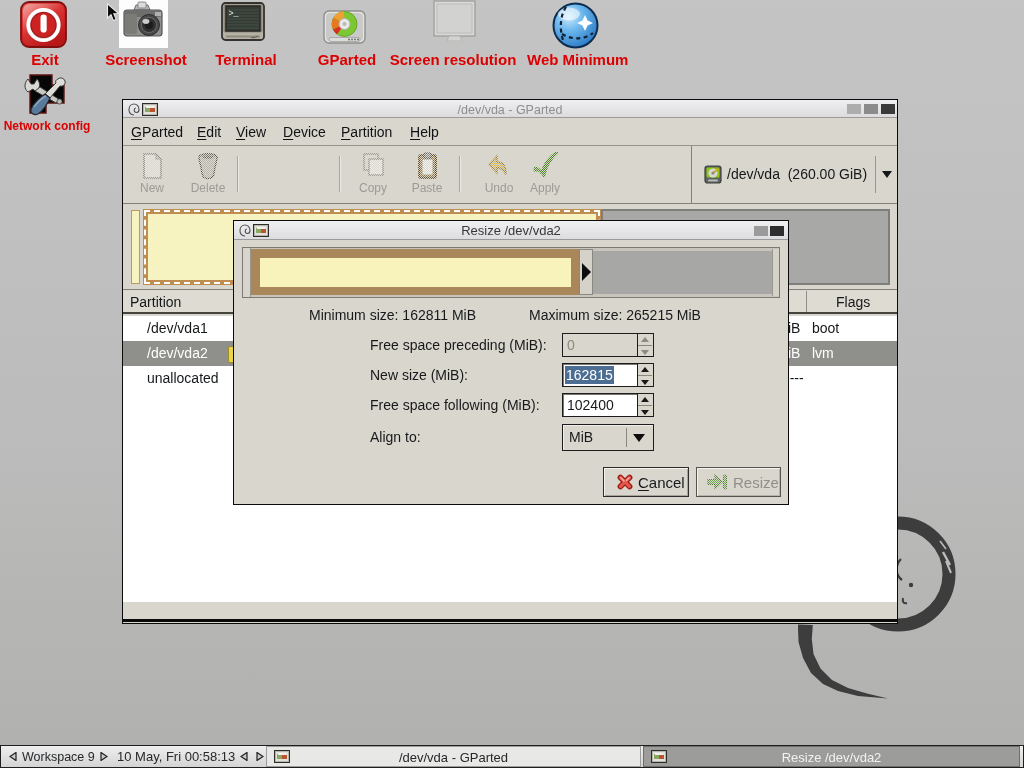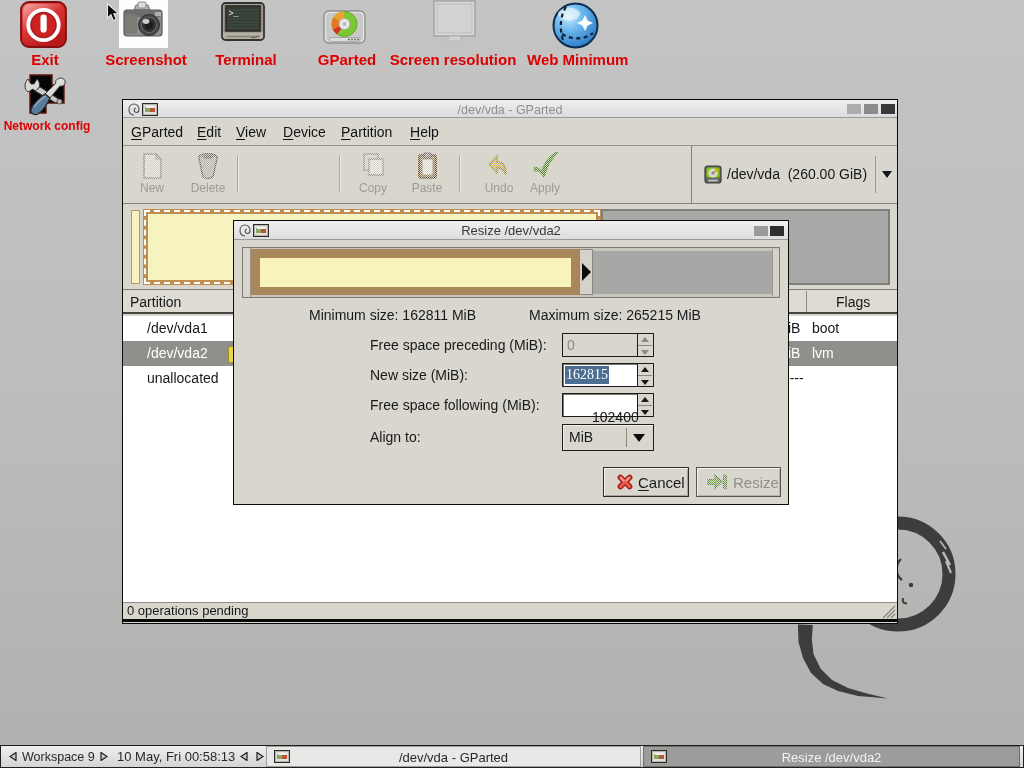--- a/index.html
+++ b/index.html
@@ -265,27 +265,20 @@
           <span style="position:absolute;left:24px;">/dev/vda2</span>
           <span style="position:absolute;left:665px;">iB</span>
           <span style="position:absolute;left:689px;">lvm</span>
         <div style="position:absolute;left:105px;top:5px;width:5px;height:15px;background:#e8d44d;border:1px solid #a09020;border-radius:2px;"></div>
         </div>
       <div class="row" style="top:50px;">
           <span style="position:absolute;left:24px;">unallocated</span>
           <span style="position:absolute;left:662px;">----</span>
         </div>
     </div>
-    <div id="status">
-        <span style="position:absolute;left:4px;">0 operations pending</span>
-      <svg style="position:absolute;right:1px;top:1px;" width="15" height="15" viewBox="0 0 15 15">
-          <path d="M15 0 L15 15 L0 15" fill="#d9d6cd"></path>
-          <path d="M14 2 L2 14 M14 6 L6 14 M14 10 L10 14" stroke="#8b897f" stroke-width="1.4"></path>
-        </svg>
-    </div>
     <div id="whandle"></div>
   </div>
   <div id="dlg">
     <div id="dtitle">
       <div class="t">Resize /dev/vda2</div>
       <svg style="position:absolute;left:5px;top:3px;" width="12" height="13" viewBox="0 0 12 13">
           <path d="M6 12 C2 12 1 9 1 6.5 C1 3 3.5 1 6 1 C8.5 1 11 3 11 6.5 C11 8 10 9.5 8.5 9.5 C7 9.5 6.2 8.3 6.2 7 C6.2 5.8 7 5 8 5" fill="none" stroke="#4e4e50" stroke-width="1.1"></path>
         </svg>
       <svg style="position:absolute;left:19px;top:3px;" width="16" height="13" viewBox="0 0 16 13">
           <rect x="0.5" y="0.5" width="15" height="12" fill="#b8b5ad" stroke="#2e2c28"></rect>
@@ -313,31 +306,31 @@
     <div class="dlabel" style="left:136px;top:116px;">Free space preceding (MiB):</div>
     <div class="entry" style="left:328px;top:112px;width:76px;background:#d9d6cd;color:#8b8980;box-shadow:none;">
         <span style="position:absolute;left:4px;top:3px;">0</span>
       </div>
     <div class="spin" style="left:404px;top:112px;">
       <div style="position:absolute;left:3px;top:3px;width:0;height:0;border:4px solid transparent;border-bottom:5px solid #8b8980;border-top:none;"></div>
       <div style="position:absolute;left:0;top:11px;width:14px;height:1px;background:#8a887e;"></div>
       <div style="position:absolute;left:3px;top:16px;width:0;height:0;border:4px solid transparent;border-top:5px solid #8b8980;border-bottom:none;"></div>
     </div>
     <div class="dlabel" style="left:136px;top:146px;">New size (MiB):</div>
-    <div class="entry" style="left:328px;top:142px;width:76px;font-family:Liberation Serif, serif;">
+    <div class="entry" style="left:328px;top:142px;width:76px;">
         <span style="position:absolute;left:2px;top:2px;height:18px;line-height:18px;background:#4c6e93;color:#ffffff;padding:0 1px;">162815</span>
       </div>
     <div class="spin" style="left:404px;top:142px;">
       <div style="position:absolute;left:3px;top:3px;width:0;height:0;border:4px solid transparent;border-bottom:5px solid #16181a;border-top:none;"></div>
       <div style="position:absolute;left:0;top:11px;width:14px;height:1px;background:#8a887e;"></div>
       <div style="position:absolute;left:3px;top:16px;width:0;height:0;border:4px solid transparent;border-top:5px solid #16181a;border-bottom:none;"></div>
     </div>
     <div class="dlabel" style="left:136px;top:176px;">Free space following (MiB):</div>
     <div class="entry" style="left:328px;top:172px;width:76px;">
-        <span style="position:absolute;left:4px;top:15px;margin-left:25px;">102400</span>
+        <span style="position:absolute;left:4px;top:3px;">102400</span>
       </div>
     <div class="spin" style="left:404px;top:172px;">
       <div style="position:absolute;left:3px;top:3px;width:0;height:0;border:4px solid transparent;border-bottom:5px solid #16181a;border-top:none;"></div>
       <div style="position:absolute;left:0;top:11px;width:14px;height:1px;background:#8a887e;"></div>
       <div style="position:absolute;left:3px;top:16px;width:0;height:0;border:4px solid transparent;border-top:5px solid #16181a;border-bottom:none;"></div>
     </div>
     <div class="dlabel" style="left:136px;top:208px;">Align to:</div>
     <div style="position:absolute;left:328px;top:203px;width:92px;height:27px;background:#d9d6cd;border:1px solid #1c1c1c;box-shadow:inset 1px 1px 0 #f0efe9;box-sizing:border-box;font-size:14px;color:#17191b;">
       <span style="position:absolute;left:6px;top:4px;">MiB</span>
       <div style="position:absolute;left:63px;top:3px;width:1px;height:19px;background:#8a887e;"></div>

